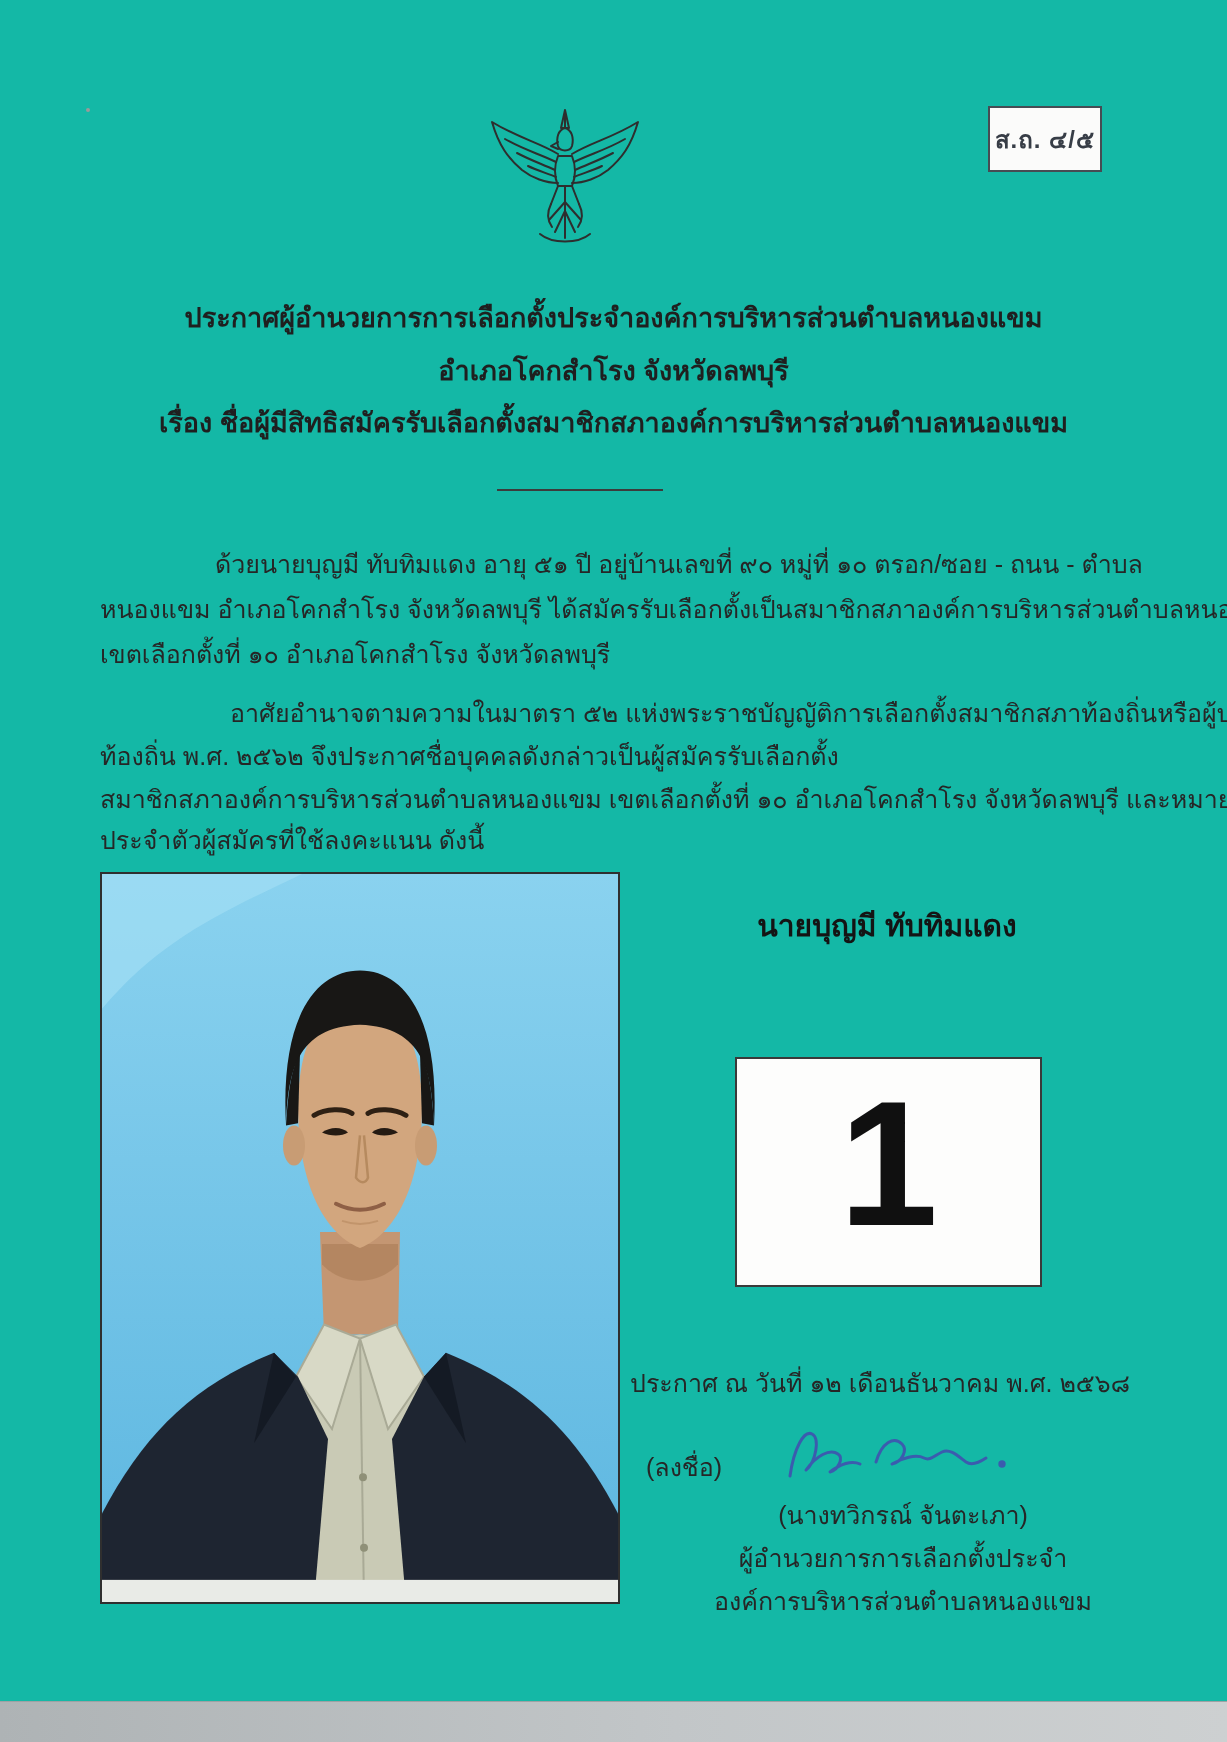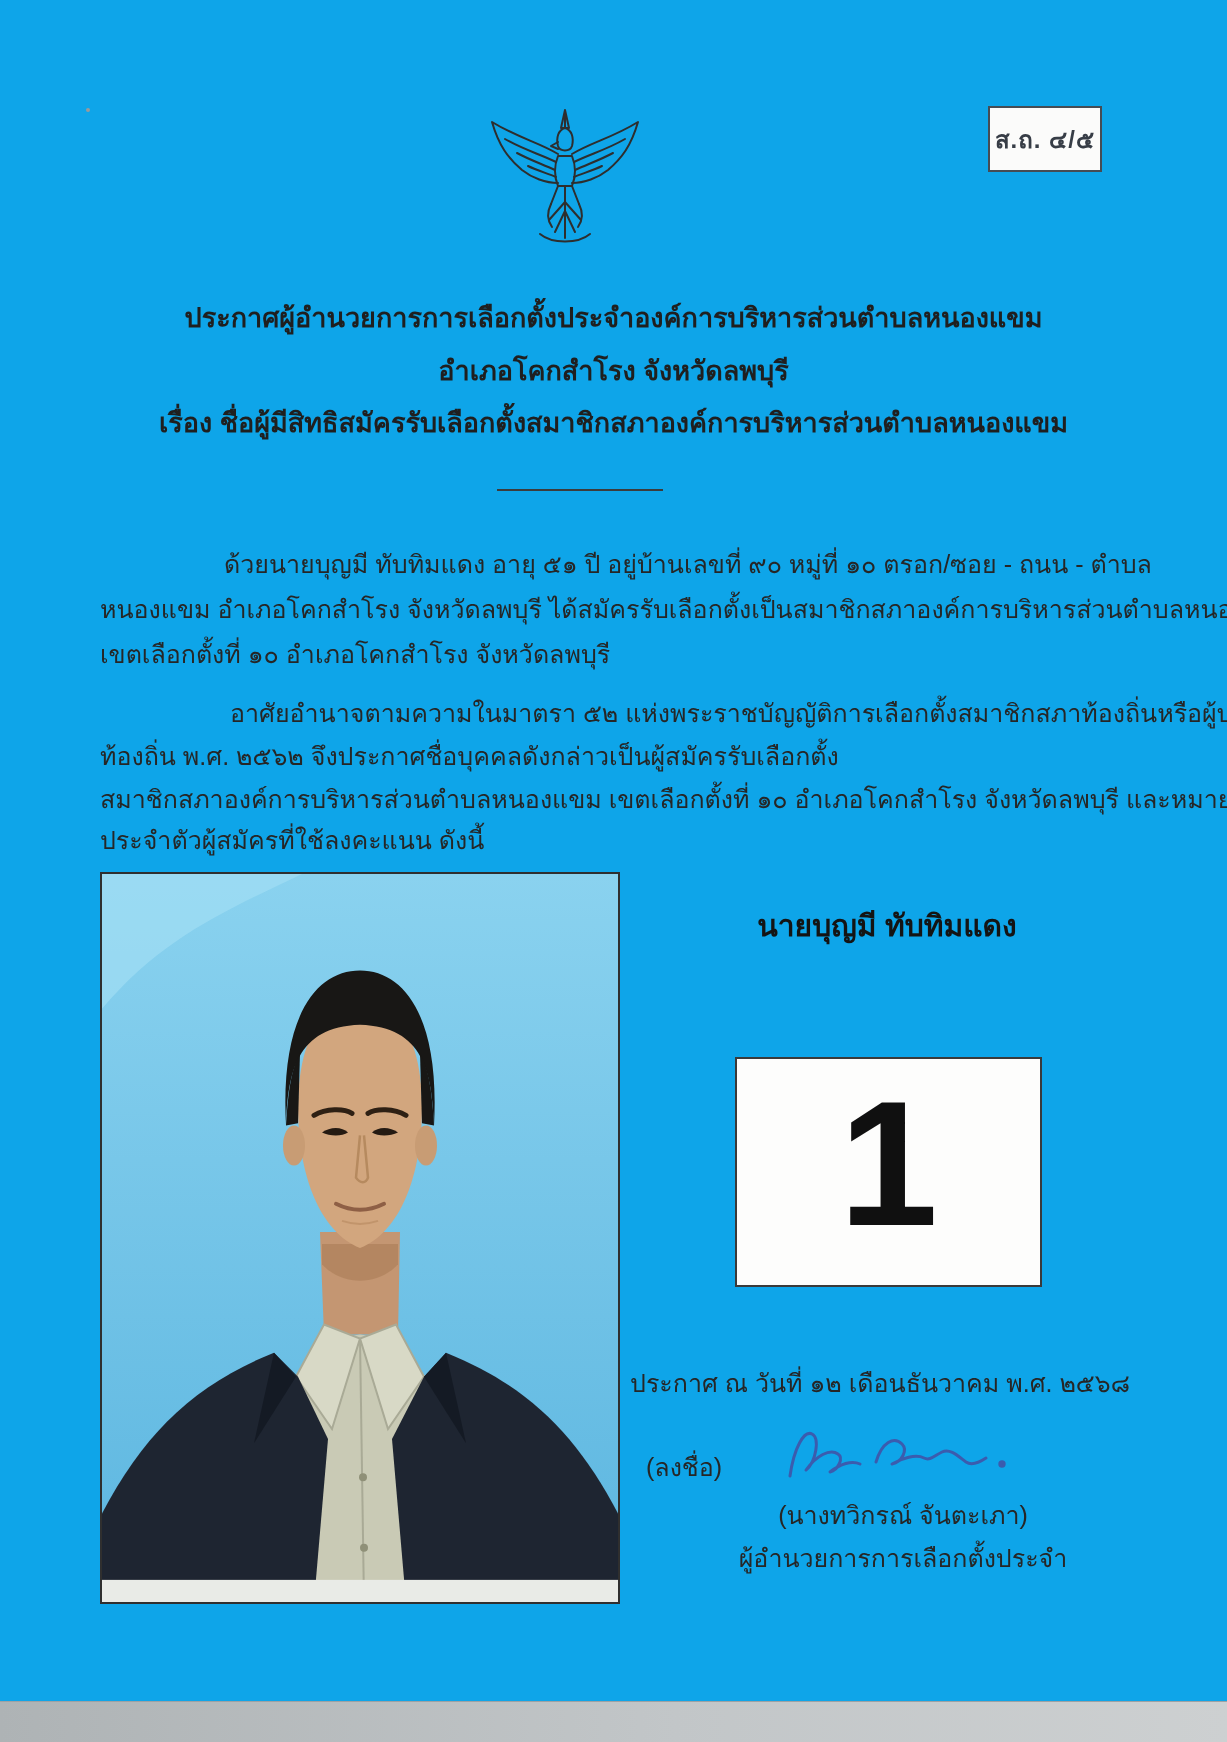--- a/index.html
+++ b/index.html
@@ -1,20 +1,20 @@
 <!DOCTYPE html>
 <html><head>
 <meta charset="utf-8">
 <style>
   html,body{margin:0;padding:0;background:#8a8d90;}
   .page{
     position:relative;
     width:1227px;height:1742px;
     margin:0 auto;
-    background:#0ea5e9;
+    background:#14b8a6;
     font-family:"Liberation Sans",sans-serif;
     color:#222;
     overflow:hidden;
   }
   .t{position:absolute;font-size:25px;line-height:1.2;white-space:nowrap;color:#262626;}
   .center{text-align:center;}
   .bold{font-weight:bold;}
   .title-line{position:absolute;left:0;width:1227px;text-align:center;font-size:27px;font-weight:bold;color:#1f1f1f;white-space:nowrap;}
   .divider{position:absolute;left:497px;top:489px;width:166px;height:2px;background:#3c3c3c;}
   .form-box{
@@ -77,21 +77,21 @@
       <path d="M73 98 C69 106 69 114 74 121 M101 98 C105 106 105 114 100 121"></path>
       <path d="M62 128 C74 138 100 138 112 128"></path>
     </g>
   </svg>
 
   <div class="title-line" style="top:296px;">ประกาศผู้อำนวยการการเลือกตั้งประจำองค์การบริหารส่วนตำบลหนองแขม</div>
   <div class="title-line" style="top:349px;">อำเภอโคกสำโรง จังหวัดลพบุรี</div>
   <div class="title-line" style="top:401px;">เรื่อง ชื่อผู้มีสิทธิสมัครรับเลือกตั้งสมาชิกสภาองค์การบริหารส่วนตำบลหนองแขม</div>
   <div class="divider"></div>
 
-  <div class="t" style="left:224px;top:549px;">ด้วยนายบุญมี ทับทิมแดง อายุ ๕๑ ปี อยู่บ้านเลขที่ ๙๐ หมู่ที่ ๑๐ ตรอก/ซอย - ถนน - ตำบล</div>
+  <div class="t" style="left:215px;top:549px;">ด้วยนายบุญมี ทับทิมแดง อายุ ๕๑ ปี อยู่บ้านเลขที่ ๙๐ หมู่ที่ ๑๐ ตรอก/ซอย - ถนน - ตำบล</div>
   <div class="t" style="left:100px;top:594px;">หนองแขม อำเภอโคกสำโรง จังหวัดลพบุรี ได้สมัครรับเลือกตั้งเป็นสมาชิกสภาองค์การบริหารส่วนตำบลหนองแขม</div>
   <div class="t" style="left:100px;top:639px;">เขตเลือกตั้งที่ ๑๐ อำเภอโคกสำโรง จังหวัดลพบุรี</div>
 
   <div class="t" style="left:230px;top:698px;">อาศัยอำนาจตามความในมาตรา ๕๒ แห่งพระราชบัญญัติการเลือกตั้งสมาชิกสภาท้องถิ่นหรือผู้บริหาร</div>
   <div class="t" style="left:100px;top:741px;">ท้องถิ่น พ.ศ. ๒๕๖๒ จึงประกาศชื่อบุคคลดังกล่าวเป็นผู้สมัครรับเลือกตั้ง</div>
   <div class="t" style="left:100px;top:784px;">สมาชิกสภาองค์การบริหารส่วนตำบลหนองแขม เขตเลือกตั้งที่ ๑๐ อำเภอโคกสำโรง จังหวัดลพบุรี และหมายเลข</div>
   <div class="t" style="left:100px;top:825px;">ประจำตัวผู้สมัครที่ใช้ลงคะแนน ดังนี้</div>
 
   <div class="photo-frame">
     <svg viewBox="0 0 516 724" preserveAspectRatio="none">
@@ -154,16 +154,17 @@
   <svg class="sig-svg" viewBox="0 0 235 80">
     <g stroke="#3b5cae" stroke-width="3" fill="none" stroke-linecap="round" stroke-linejoin="round">
       <path d="M10 58 C14 30 24 12 32 16 C40 20 36 44 26 52 C36 38 50 30 58 36 C64 40 58 52 50 54 C60 46 72 42 80 46"></path>
       <path d="M96 44 C102 24 114 18 122 26 C128 32 122 44 112 46 C122 40 136 36 144 40 C150 43 154 38 162 34 C170 30 178 38 186 44 C192 48 200 44 206 40"></path>
       <circle cx="222" cy="46" r="2.2" fill="#3b5cae"></circle>
     </g>
   </svg>
 
   <div class="t center" style="left:640px;top:1543px;width:526px;">ผู้อำนวยการการเลือกตั้งประจำ</div>
   <div class="t center" style="left:640px;top:1500px;width:526px;">(นางทวิกรณ์  จันตะเภา)</div>
+  <div class="t center" style="left:640px;top:1586px;width:526px;">องค์การบริหารส่วนตำบลหนองแขม</div>
 
   <div class="scan-bar"></div>
 
 </div>
 
 </body></html>

